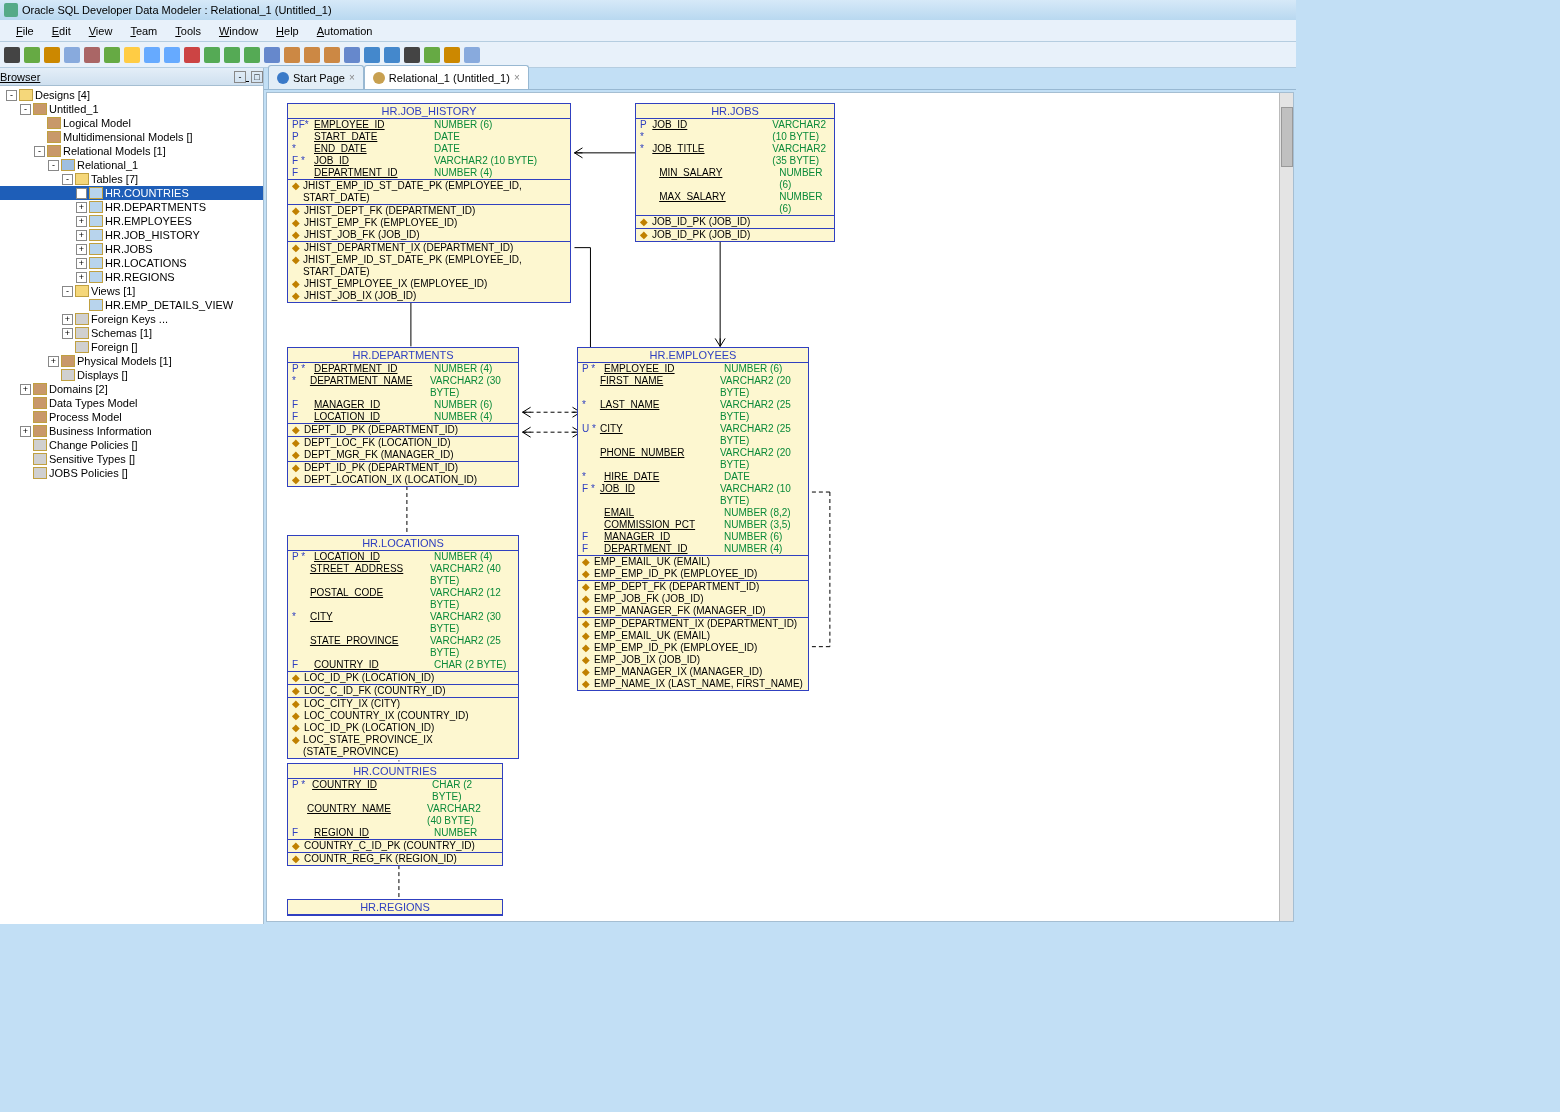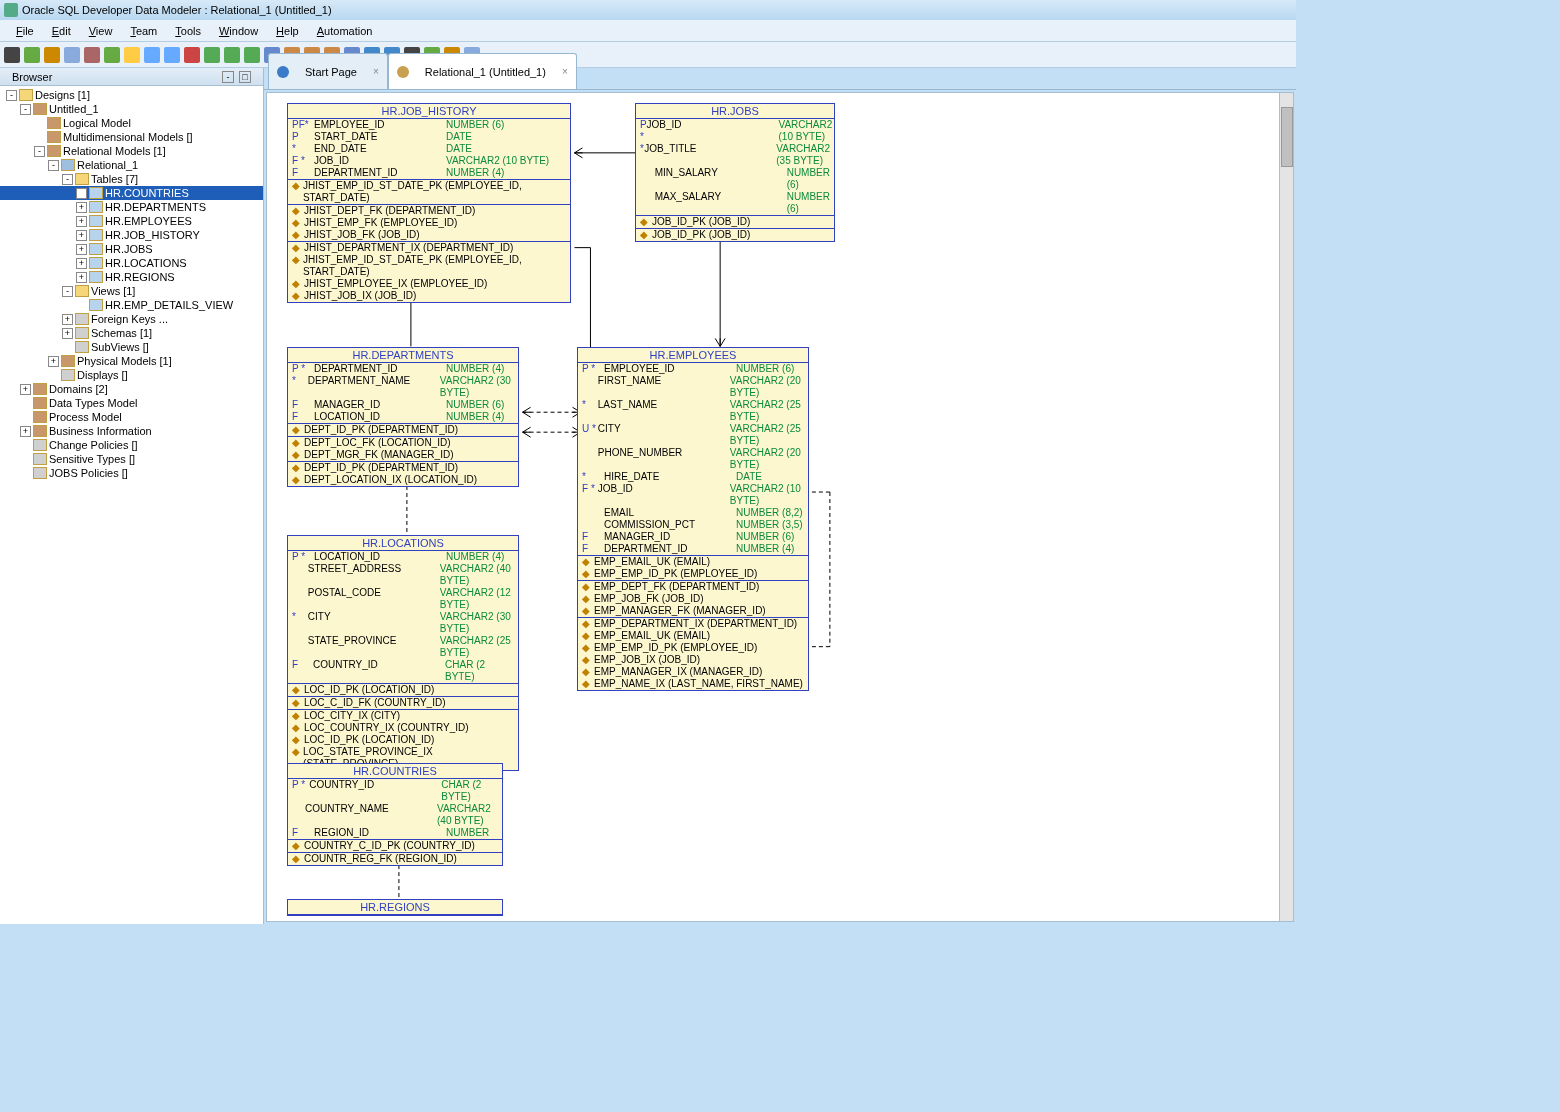--- a/index.html
+++ b/index.html
@@ -6,49 +6,49 @@
 body { font-family: Tahoma, Arial, sans-serif; font-size:11px; color:#000; background:#c2dff5; width:1296px; height:924px; overflow:hidden; }
 .titlebar { background:linear-gradient(#d6e9f8,#b8d8f0); height:20px; display:flex; align-items:center; padding:0 4px; font-size:11px; }
 .titlebar .ticon { width:14px; height:14px; background:#5a8; border-radius:2px; margin-right:4px; }
 .menubar { background:#e8f1fa; height:22px; display:flex; align-items:center; padding:0 8px; font-size:11px; gap:2px; border-bottom:1px solid #b5cde0;}
 .menubar span { padding:2px 8px; cursor:default; }
 .menubar span u { text-decoration:underline; }
 .toolbar { background:#e8f1fa; height:26px; display:flex; align-items:center; padding:0 4px; gap:4px; border-bottom:1px solid #b5cde0;}
 .toolbar .tbtn { width:16px; height:16px; border:none; background:#d0e5f5; border-radius:2px; cursor:pointer; display:inline-block;}
 .main { display:flex; height:856px; }
 .sidebar { width:264px; background:#fff; border-right:1px solid #a5bed2; display:flex; flex-direction:column;}
-.sidehdr { background:linear-gradient(#e4eef8,#cfe0ef); height:18px; display:flex; align-items:center; padding:0 12px; font-size:11px; border-bottom:1px solid #a5bed2; justify-content:space-between;}
+.sidehdr { background:linear-gradient(#e4eef8,#cfe0ef); height:18px; display:flex; align-items:center; padding:0 0; font-size:11px; border-bottom:1px solid #a5bed2; justify-content:space-between;text-decoration:underline;}
 .sidehdr .btns span { display:inline-block; width:12px; height:12px; border:1px solid #888; margin-left:2px; font-size:9px; text-align:center; line-height:10px;}
 .tree { flex:1; overflow:auto; padding:2px 0; font-size:11px; }
 .tree-row { display:flex; align-items:center; height:14px; padding:0 2px; white-space:nowrap; cursor:default;}
 .tree-row .ind { display:inline-block; }
 .tree-row .exp { width:11px; height:11px; border:1px solid #888; display:inline-flex; align-items:center; justify-content:center; font-size:9px; line-height:1; margin-right:2px; background:#fff;}
 .tree-row .noexp { width:13px; display:inline-block;}
 .tree-row .ico { width:14px; height:12px; display:inline-block; margin-right:2px; background:#e0c060; border:1px solid #c0a040;}
 .tree-row.sel { background:#1e5eb8; color:#fff; }
 .ico.folder{background:#f5d77a;}
 .ico.model{background:#c8986a;}
 .ico.db{background:#9fbfe0;}
 .ico.tbl{background:#b8d4ed;}
 .ico.misc{background:#d0d0d0;}
 .content { flex:1; background:#c2dff5; display:flex; flex-direction:column;}
 .tabs { height:22px; background:#c2dff5; border-bottom:1px solid #98b8d2; display:flex; align-items:flex-end; padding-left:4px; gap:0;}
-.tab { background:#e3eef7; border:1px solid #98b8d2; border-bottom:none; border-radius:3px 3px 0 0; padding:2px 8px; display:flex; align-items:center; gap:16px; font-size:11px; cursor:pointer; height:36px;}
+.tab { background:#e3eef7; border:1px solid #98b8d2; border-bottom:none; border-radius:3px 3px 0 0; padding:2px 8px; display:flex; align-items:center; gap:4px; font-size:11px; cursor:pointer; height:24px;}
 .tab .tico{width:12px;height:12px;display:inline-block;}
 .tab .close{font-size:10px;color:#888;}
 .tab.active{background:#fff;}
 .canvas { flex:1; background:#fff; position:relative; margin:2px; border:1px solid #a5bed2; overflow:hidden;}
 .scrollbar-v{position:absolute;right:0;top:0;bottom:0;width:14px;background:#e4e4e4;border-left:1px solid #bbb;}
 .scrollbar-v .thumb{position:absolute;top:14px;width:12px;left:1px;height:60px;background:#c0c0c0;border:1px solid #999;}
 .ent { position:absolute; border:1px solid #3040c0; background:#fdf7d0; font-size:10px; }
 .ent-title { background:#fdf7d0; text-align:center; color:#3040c0; font-weight:normal; padding:1px 0; border-bottom:1px solid #3040c0; font-size:11px;}
 .ent-section { border-top:1px solid #3040c0; }
 .ent-row { padding:0 4px; display:flex; line-height:12px; }
 .ent-row .flag { width:22px; display:inline-block; color:#3040c0;}
-.ent-row .name { flex:0 0 auto; width:132px;}
+.ent-row .name { flex:0 0 auto; width:120px;text-decoration:underline;}
 .ent-row .type { color:#0a8a3a; }
 .ent-row .lico{width:12px;display:inline-block;color:#c08000;}
 svg.connsvg { position:absolute; top:0; left:0; width:100%; height:100%; pointer-events:none;}
 </style>
 </head>
 <body>
 
 <div class="titlebar">
   <span class="ticon"></span>
   <span>Oracle SQL Developer Data Modeler : Relational_1 (Untitled_1)</span>
@@ -97,21 +97,21 @@
       <span class="btns">
         <span>-</span>
         <span>□</span>
       </span>
     </div>
     <div class="tree">
         <div class="tree-row">
           <span class="ind" style="width: 4px;"></span>
           <span class="exp">-</span>
           <span class="ico folder"></span>
-          <span>Designs [1]</span>
+          <span>Designs [4]</span>
         </div>
         <div class="tree-row">
           <span class="ind" style="width: 18px;"></span>
           <span class="exp">-</span>
           <span class="ico model"></span>
           <span>Untitled_1</span>
         </div>
         <div class="tree-row">
           <span class="ind" style="width: 32px;"></span>
           <span class="noexp"></span>
@@ -205,21 +205,21 @@
         <div class="tree-row">
           <span class="ind" style="width: 60px;"></span>
           <span class="exp">+</span>
           <span class="ico misc"></span>
           <span>Schemas [1]</span>
         </div>
         <div class="tree-row">
           <span class="ind" style="width: 60px;"></span>
           <span class="noexp"></span>
           <span class="ico misc"></span>
-          <span>SubViews []</span>
+          <span>Foreign []</span>
         </div>
         <div class="tree-row">
           <span class="ind" style="width: 46px;"></span>
           <span class="exp">+</span>
           <span class="ico model"></span>
           <span>Physical Models [1]</span>
         </div>
         <div class="tree-row">
           <span class="ind" style="width: 46px;"></span>
           <span class="noexp"></span>

